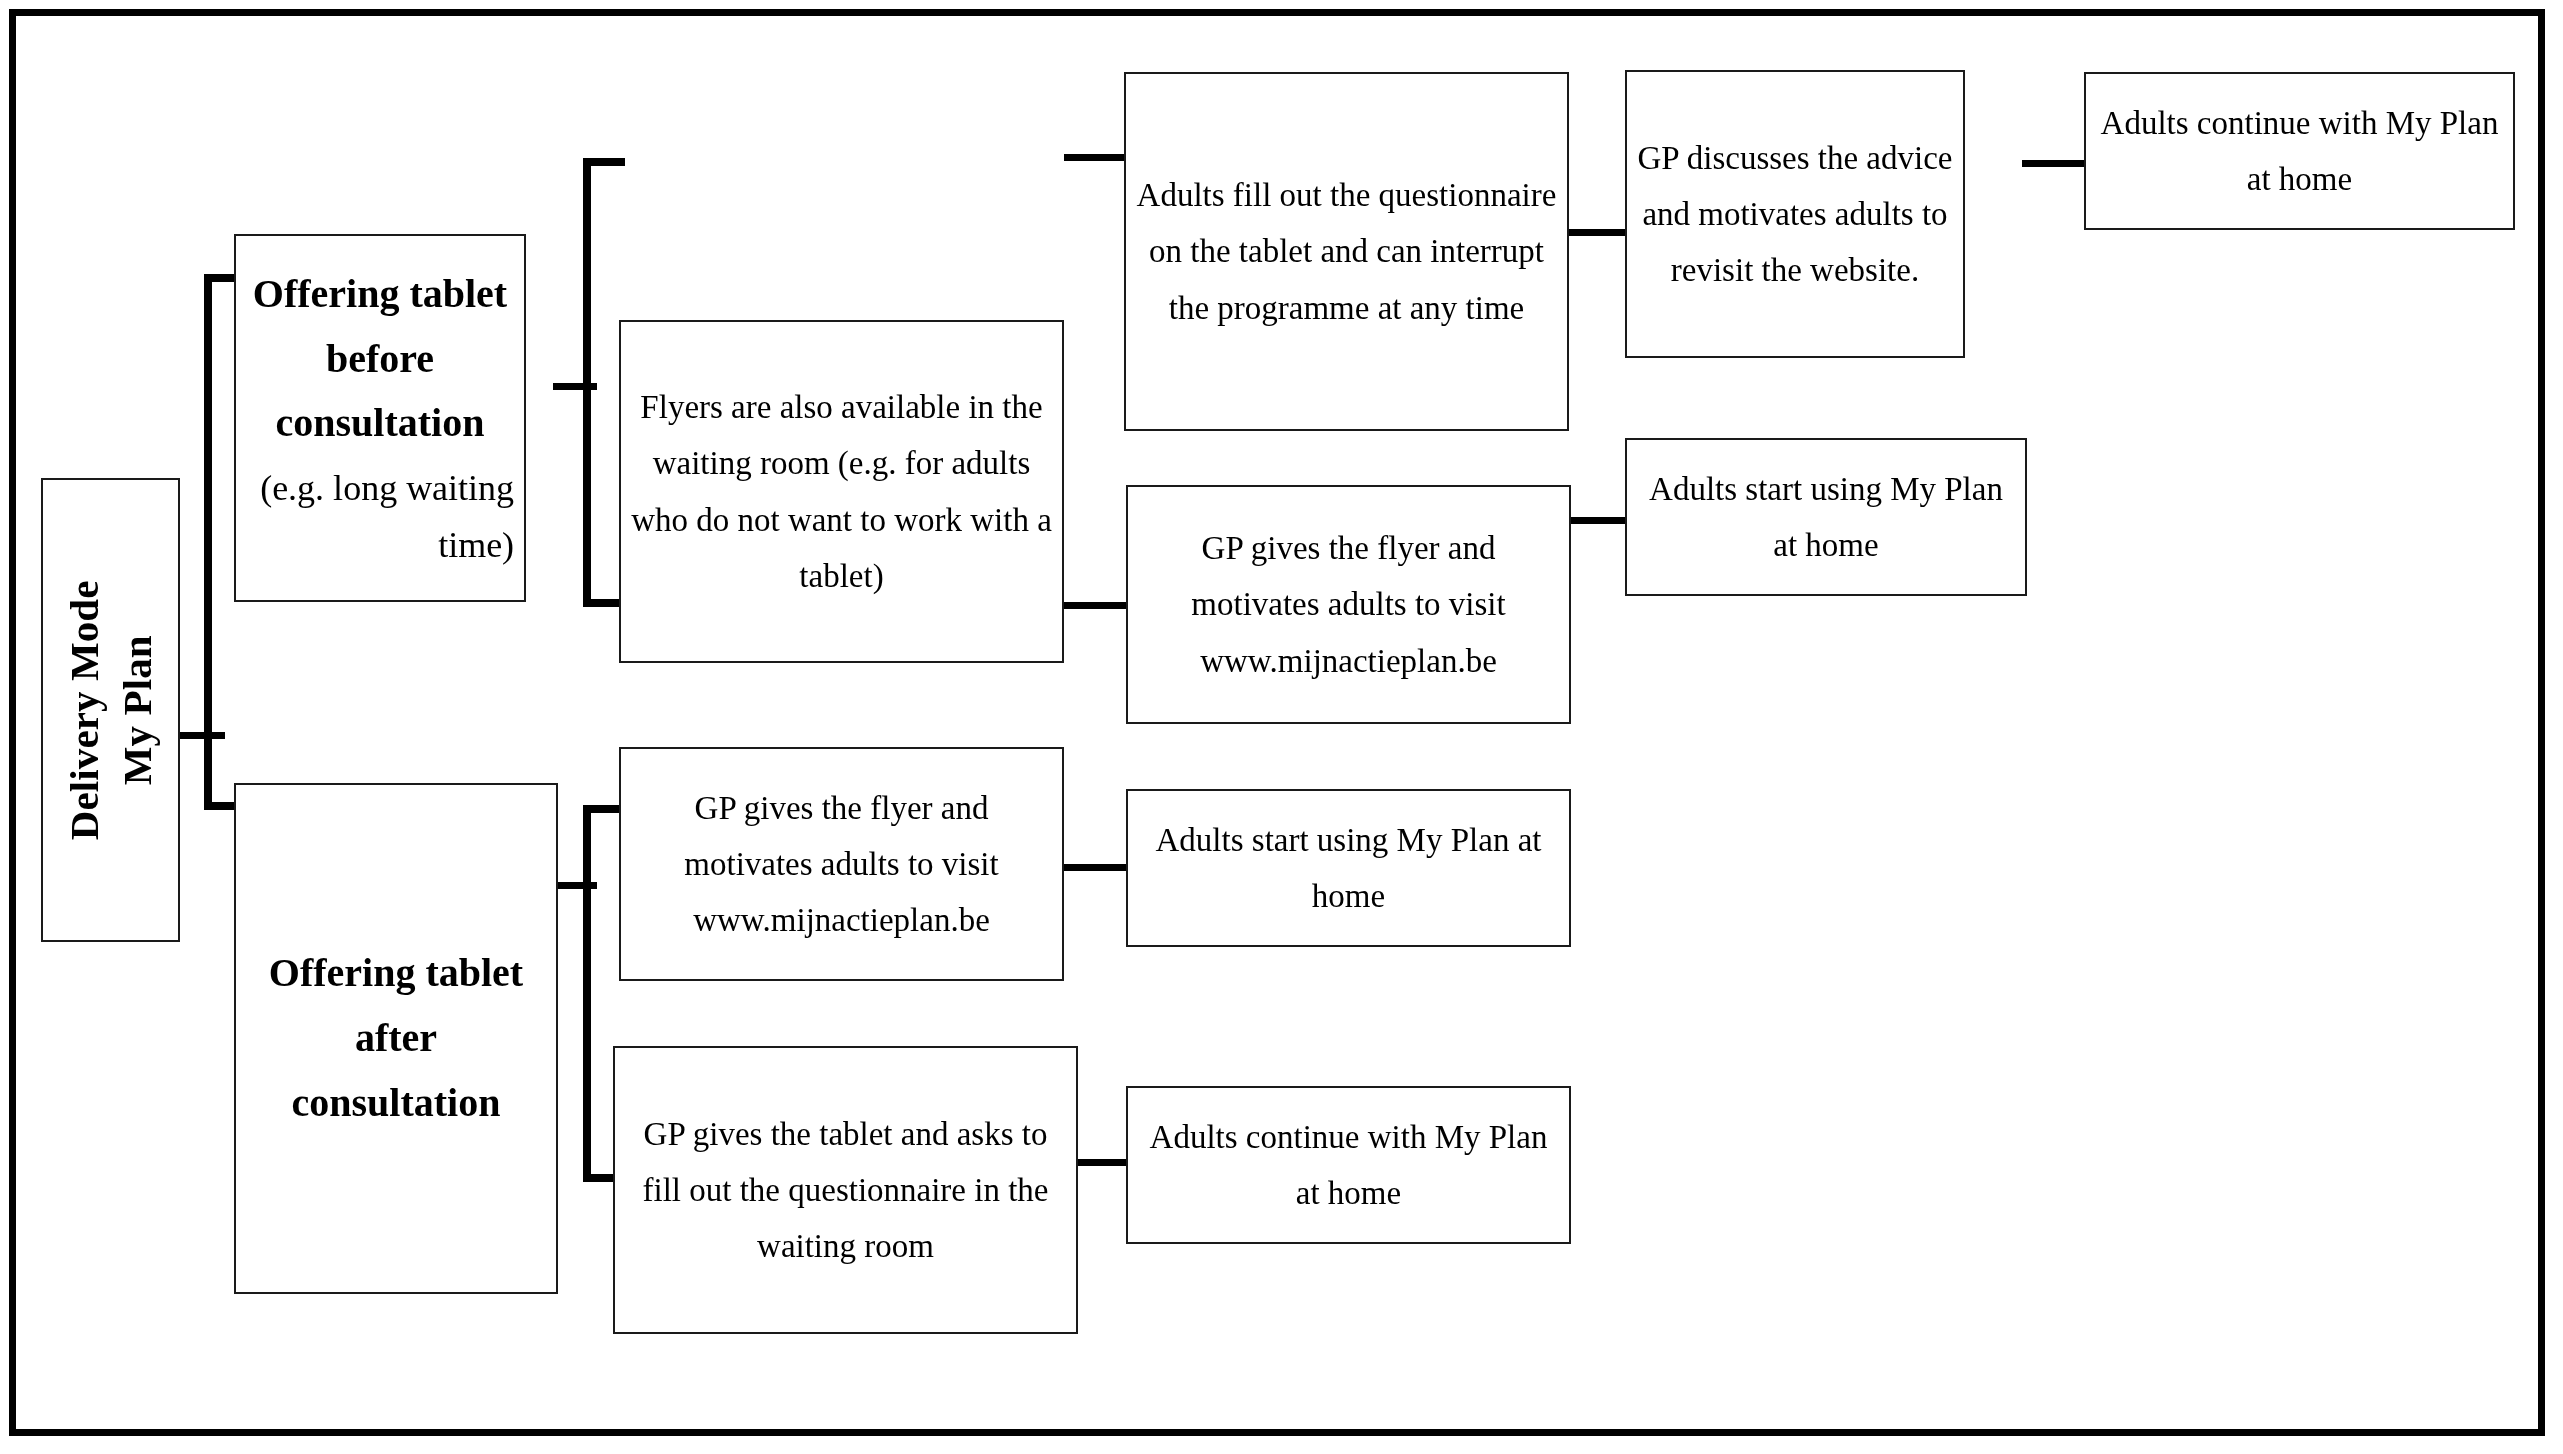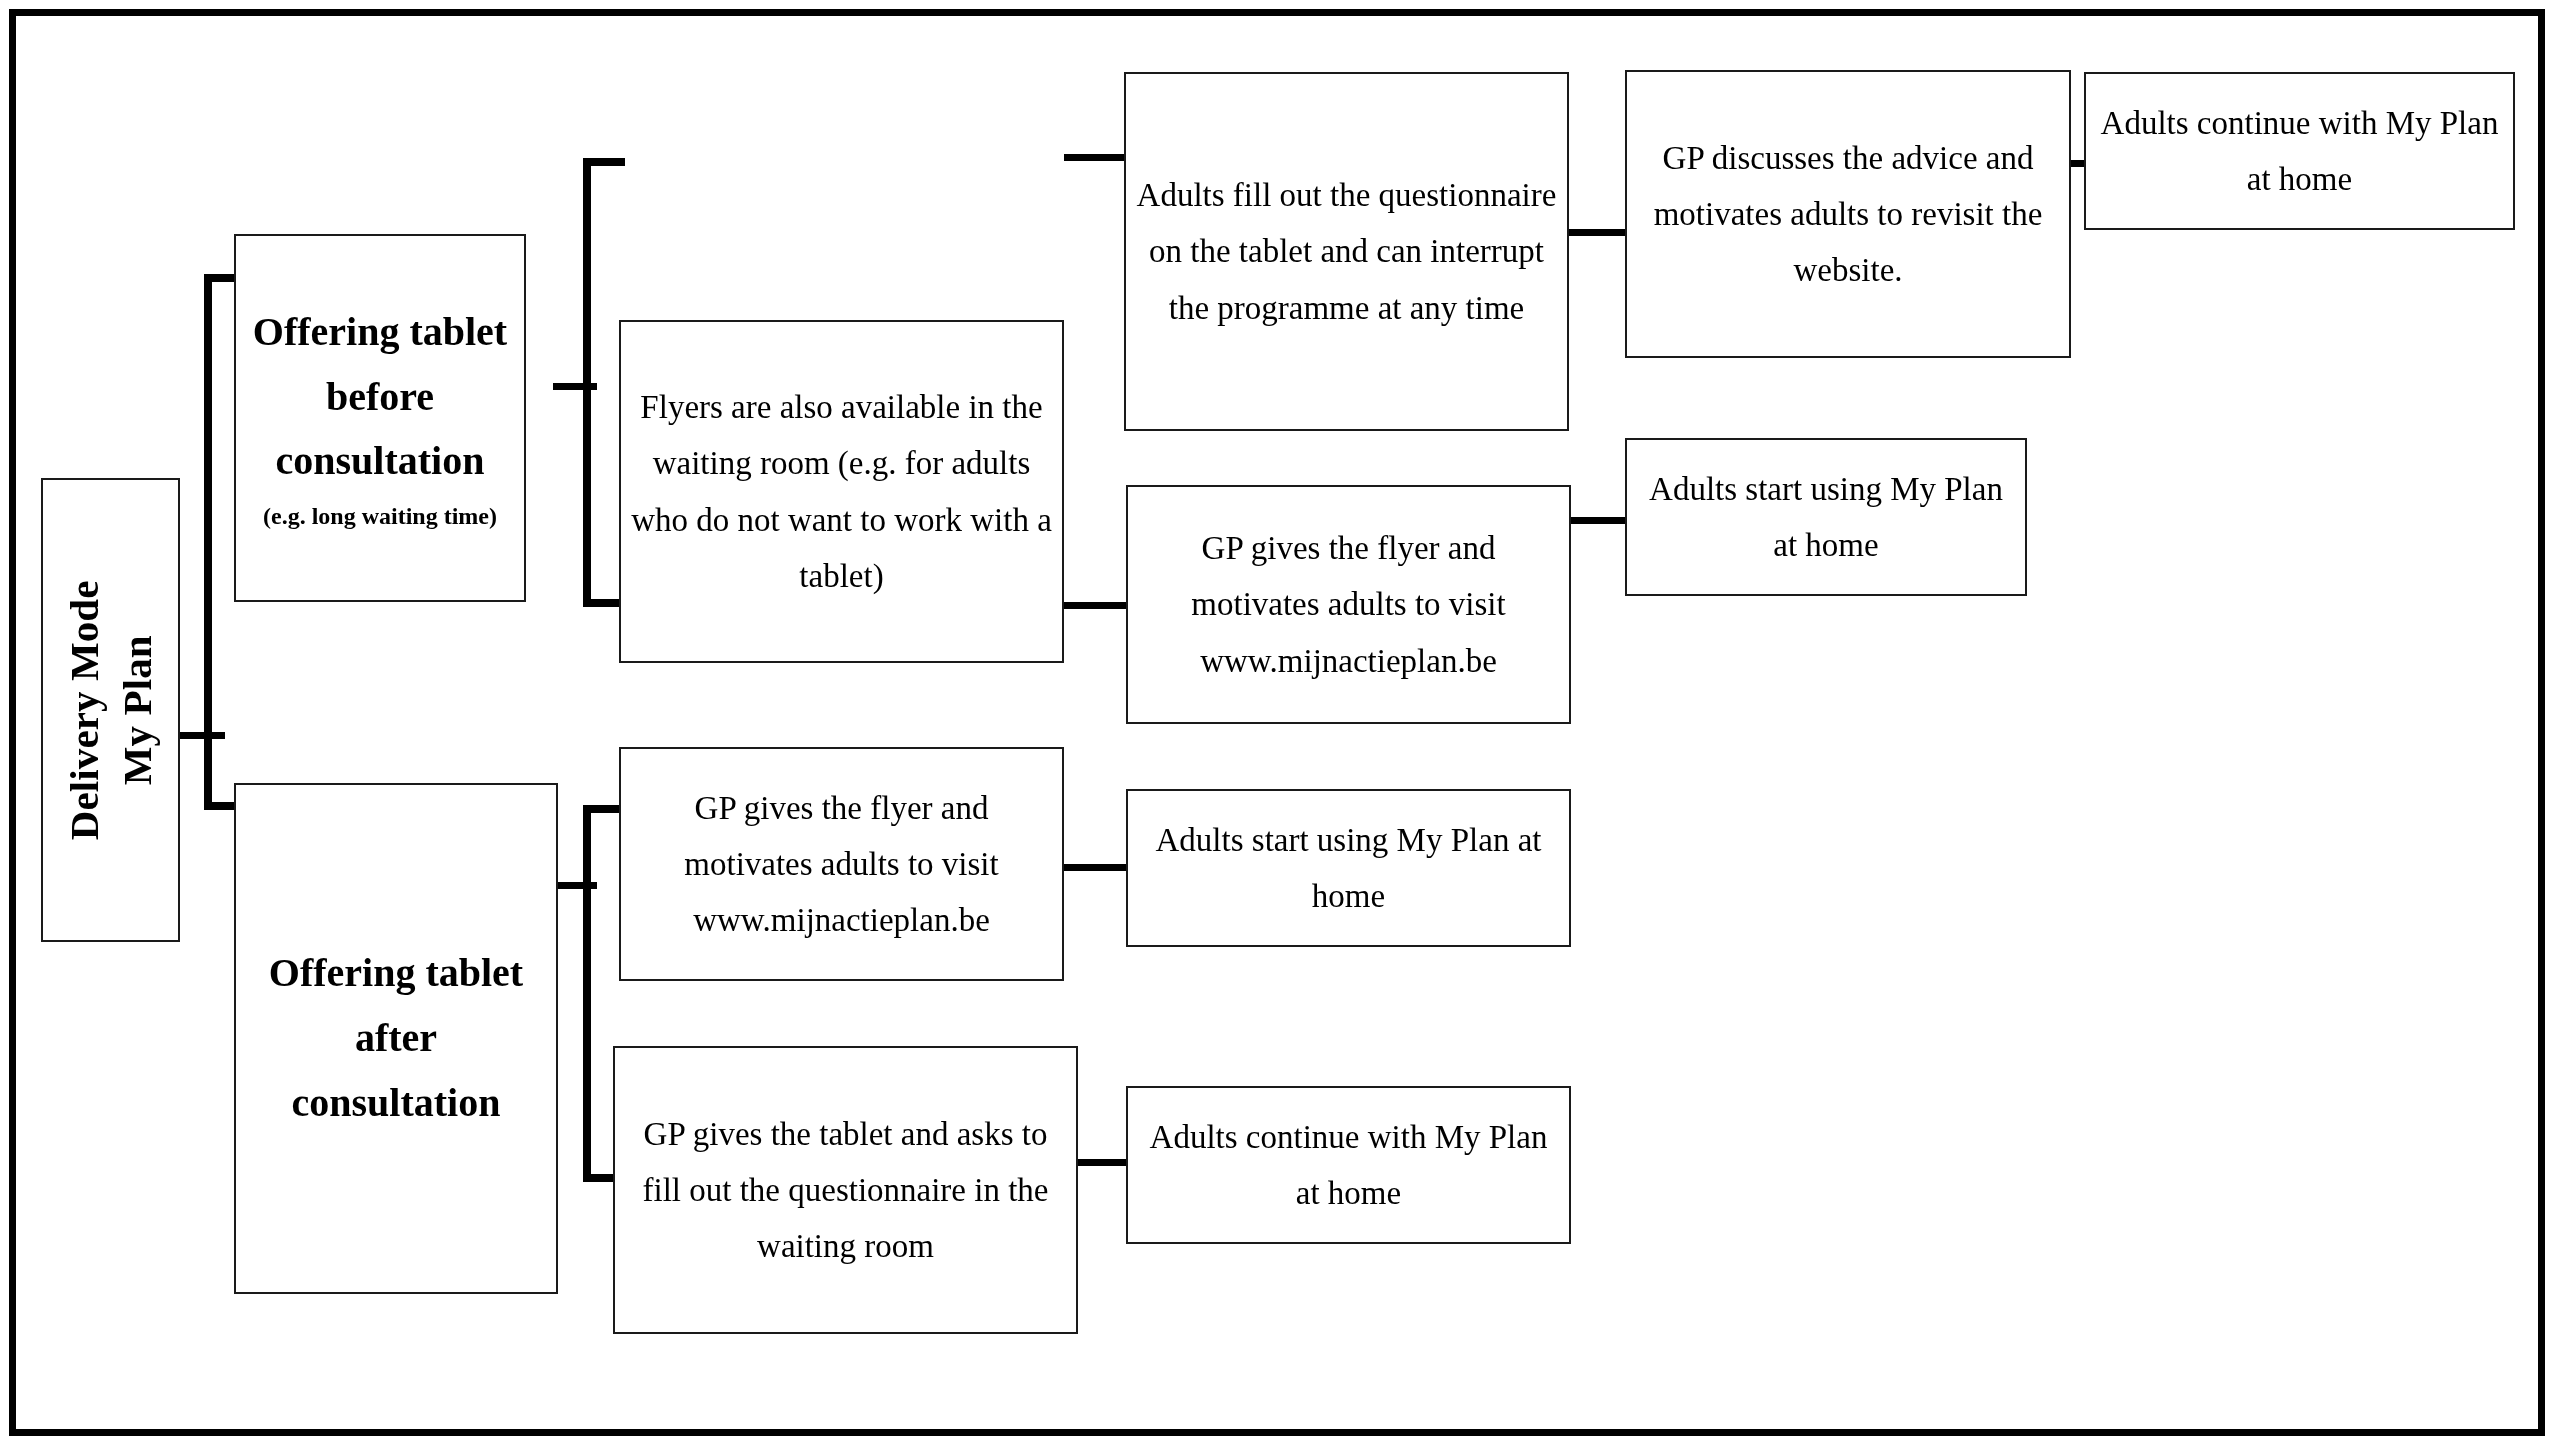--- a/index.html
+++ b/index.html
@@ -62,25 +62,26 @@
     text-align: center;
   }
   
   .branch-title {
     font-weight: 700;
     font-size: 40px;
     line-height: 1.62;
     padding: 0 8.4px;
   }
   .branch-sub {
-    font-weight: 700;
-    font-size: 24px;
+    font-weight: 400;
+    font-size: 36px;
     line-height: 1.58;
     padding: 0 9.9px;
     margin-top: 4.2px;
+    text-align: right;
   }
   
   .step {
     font-size: 33px;
     line-height: 1.70;
     font-weight: 400;
   }
   
   .conn {
     position: absolute;
@@ -141,21 +142,21 @@
   </div>
 
   <div class="node" style="left:1124px; top:72px; width:445px; height:359px;">
     <div class="txt step">Adults fill out the questionnaire on the tablet and can interrupt the programme at any time</div>
   </div>
 
   <div class="node" style="left:1126px; top:485px; width:445px; height:239px;">
     <div class="txt step">GP gives the flyer and motivates adults to visit www.mijnactieplan.be</div>
   </div>
 
-  <div class="node" style="left:1625px; top:70px; width:446px; height:288px;text-align:center;">
+  <div class="node" style="left:1625px; top:70px; width:340px; height:288px;text-align:center;">
     <div class="txt step">GP discusses the advice and motivates adults to revisit the website.</div>
   </div>
 
   <div class="node" style="left:1625px; top:438px; width:402px; height:158px;">
     <div class="txt step">Adults start using My Plan at home</div>
   </div>
 
   <div class="node" style="left:2084px; top:72px; width:431px; height:158px;">
     <div class="txt step">Adults continue with My Plan at home</div>
   </div>

